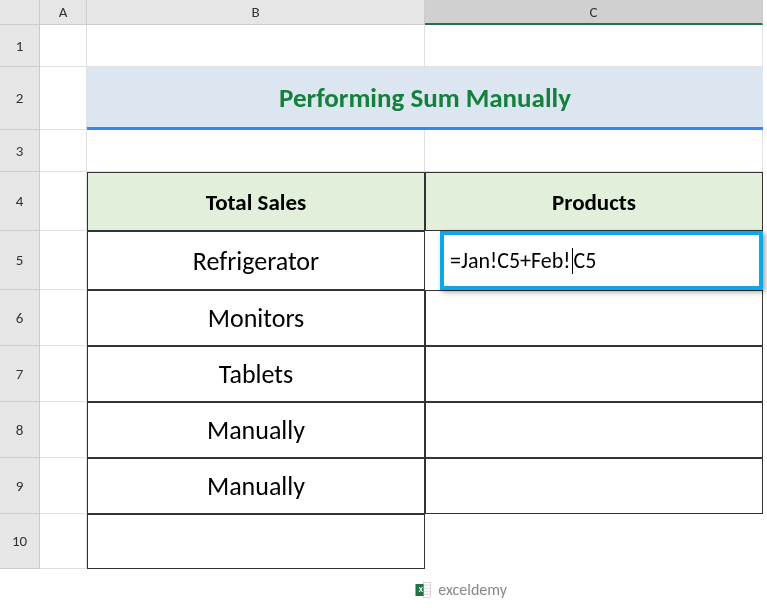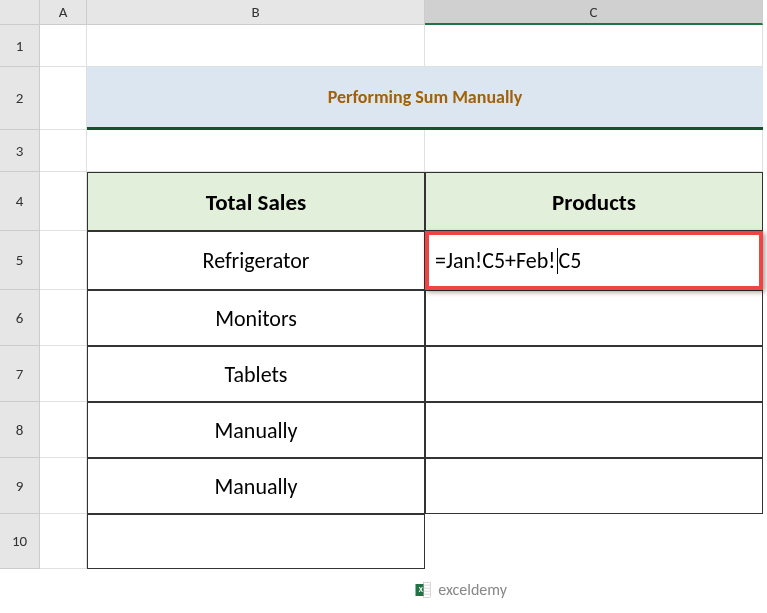--- a/index.html
+++ b/index.html
@@ -52,54 +52,55 @@
     .cell {
       border-right: 1px solid #e0e0e0;
       border-bottom: 1px solid #e0e0e0;
       background: #fff;
       display: flex;
       align-items: center;
       padding: 0 6px;
     }
     .title-cell {
       background: #dce6f1;
-      border-bottom: 3px solid #14532d;
-      color: #a16207;
-      font-size: 18px;
+      border-bottom: 3px solid #3b82f6;
+      color: #15803d;
+      font-size: 27px;
       font-weight: bold;
       justify-content: center;
     }
     .title-cell-a {
       background: #fff;
     }
     .table-header {
       background: #e2efda;
       border: 1.5px solid #333;
       font-size: 23px;
       font-weight: bold;
       justify-content: center;
     }
     .table-cell {
       border: 1.5px solid #333;
-      font-size: 22px;
+      font-size: 26px;
       justify-content: center;
     }
     .table-cell-c {
       border: 1.5px solid #333;
       justify-content: flex-start;
       font-size: 22px;
     }
     .formula-cell {
-      border: 4px solid #ef4444;
+      border: 4px solid #0ea5e9;
       box-shadow: 2px 2px 5px rgba(0,0,0,0.4);
       background: #fff;
       font-size: 22px;
       justify-content: flex-start;
       position: relative;
       z-index: 10;
+      margin-left: 15px;
     }
     .formula-text {
       display: inline;
     }
     .cursor {
       display: inline-block;
       width: 1px;
       height: 26px;
       background: #000;
       vertical-align: middle;

